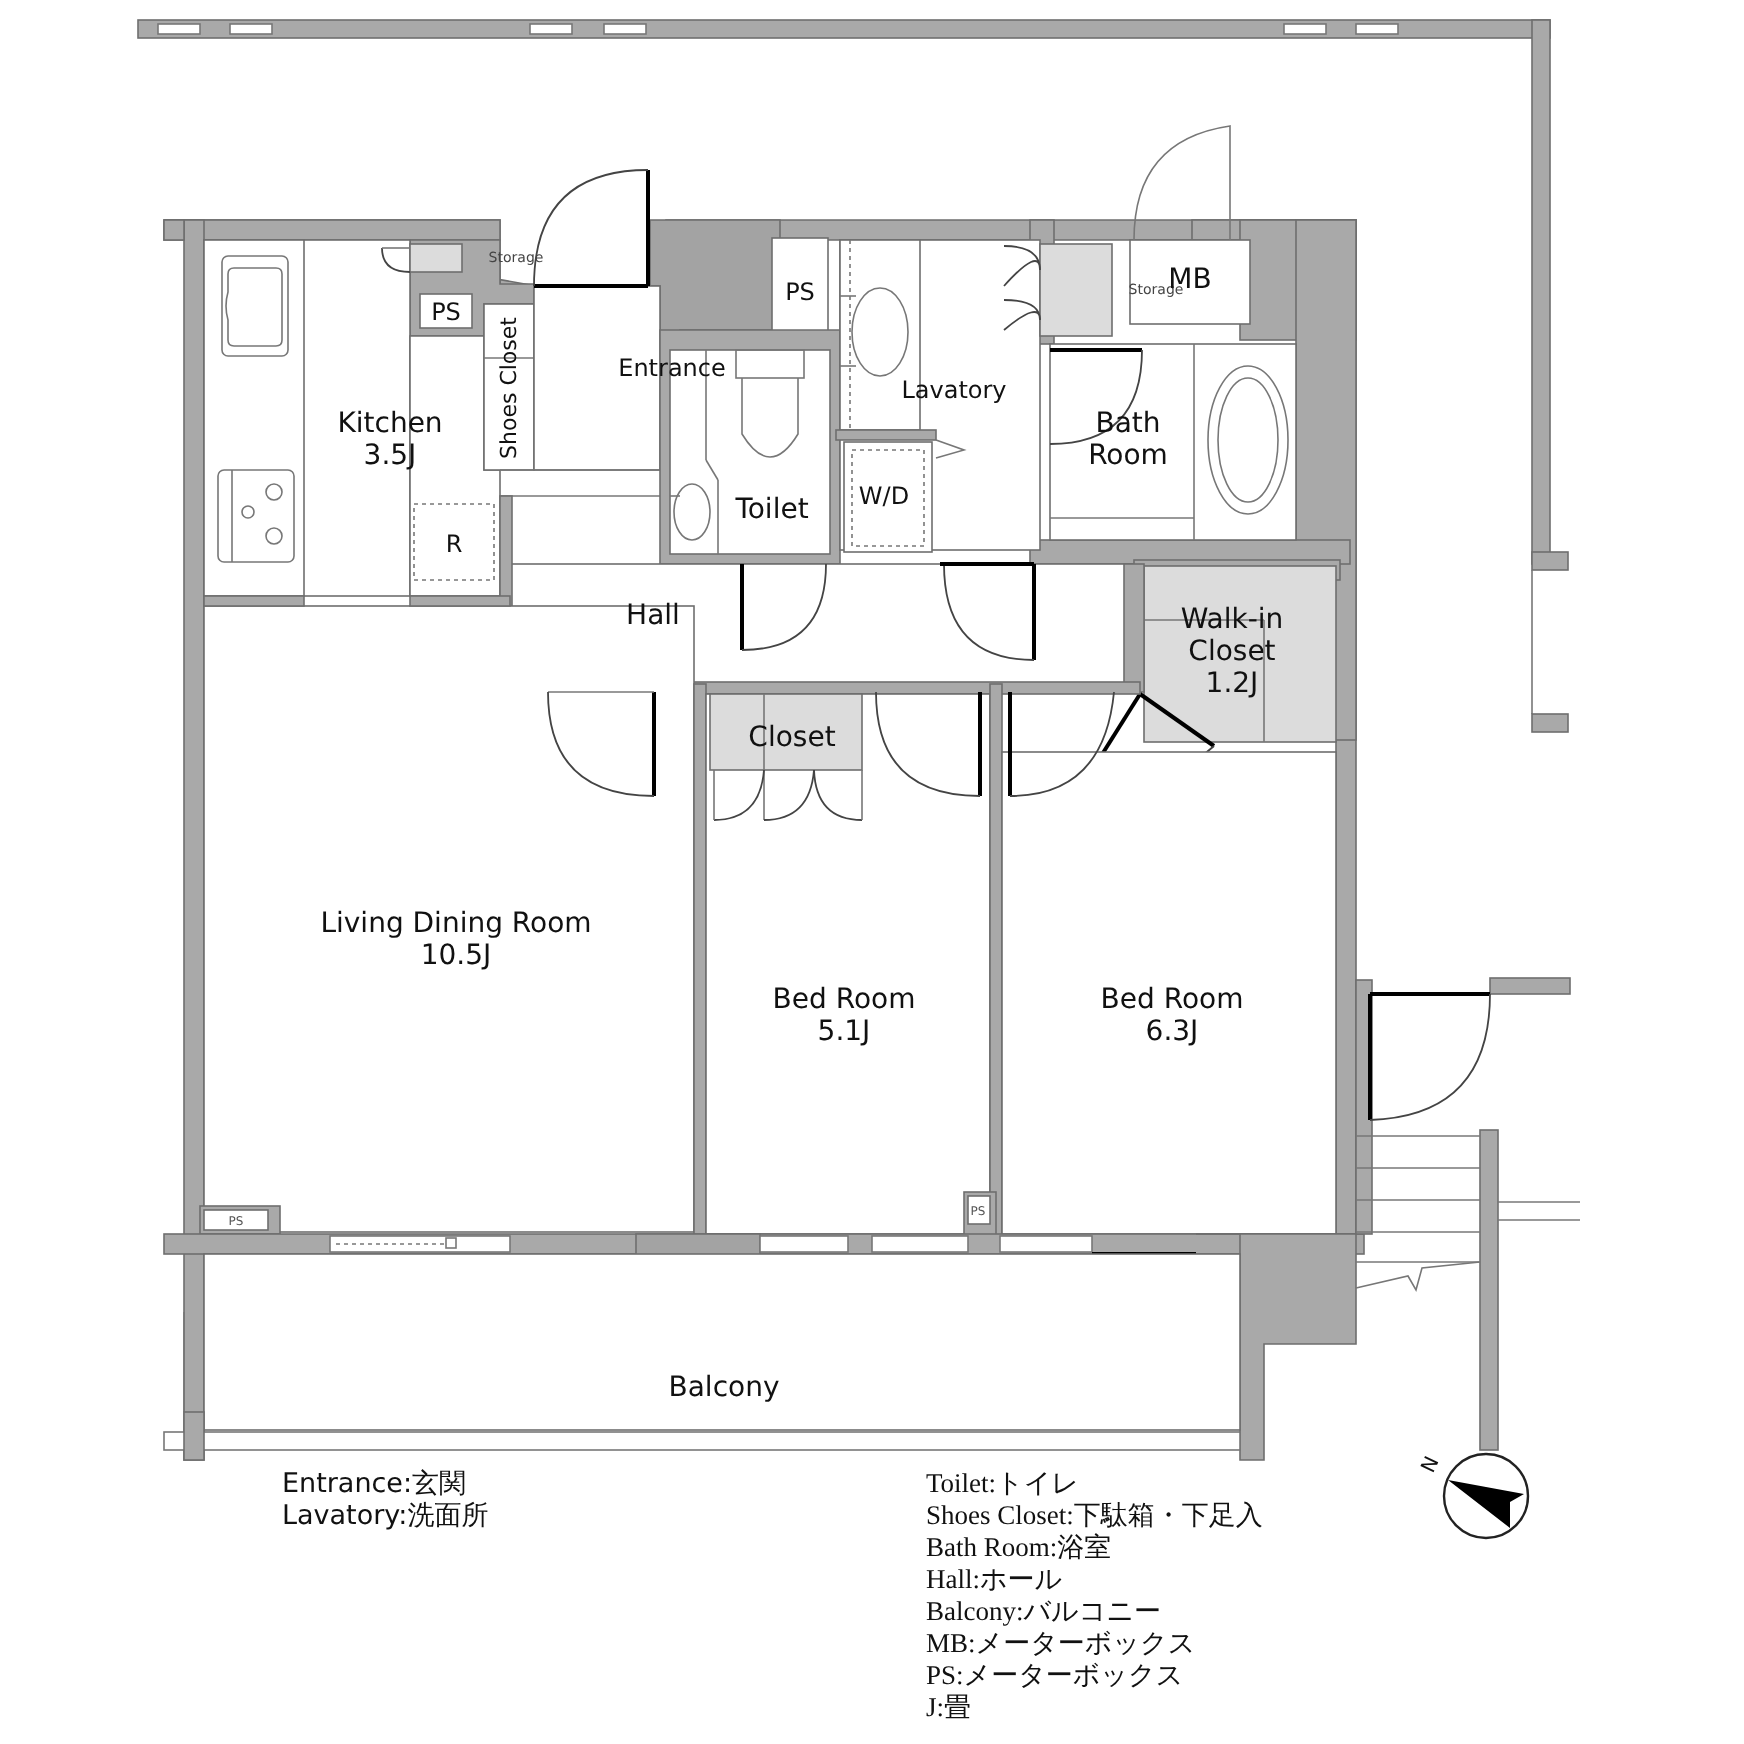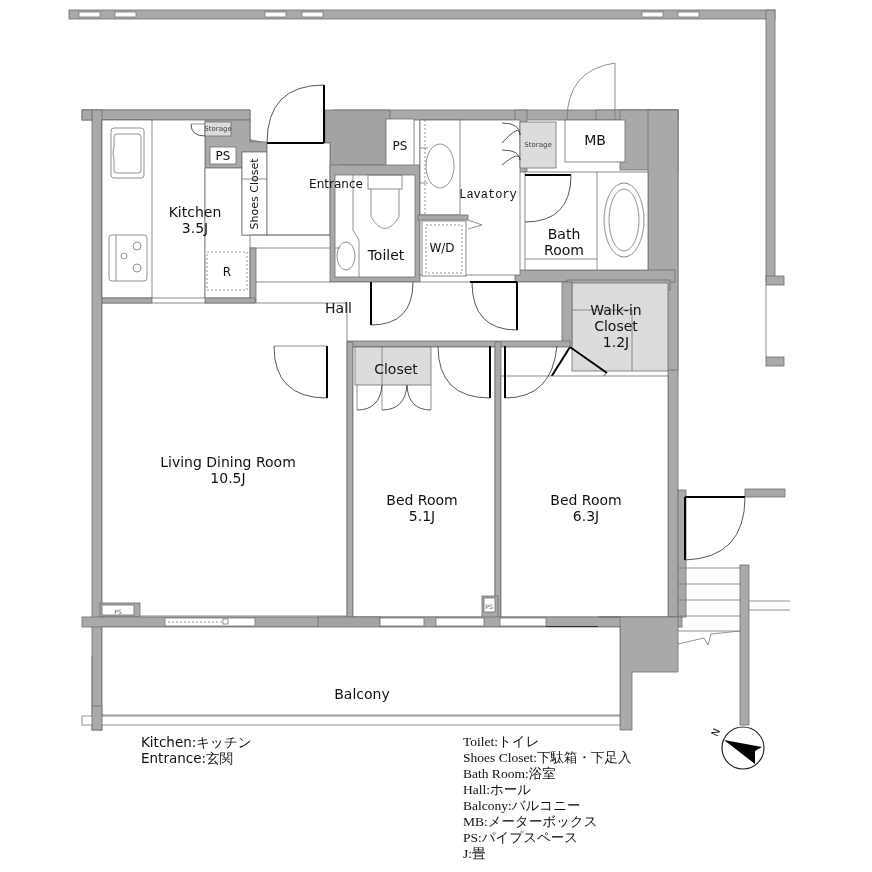--- a/index.html
+++ b/index.html
@@ -8,21 +8,21 @@
   .wall{fill:#a9a9a9;stroke:#6e6e6e;stroke-width:0.8;}
   .wall-dark{fill:#a3a3a3;stroke:#6e6e6e;stroke-width:0.8;}
   .room{fill:#ffffff;stroke:#6e6e6e;stroke-width:0.8;}
   .closet-fill{fill:#dcdcdc;stroke:#6e6e6e;stroke-width:0.8;}
   .thin{fill:none;stroke:#777;stroke-width:0.8;}
   .door{fill:none;stroke:#000;stroke-width:2;}
   .arc{fill:none;stroke:#444;stroke-width:0.9;}
   .dash{fill:none;stroke:#777;stroke-width:0.8;stroke-dasharray:2 2;}
   .win{fill:#fff;stroke:#777;stroke-width:0.8;}
   .lbl{position:absolute;text-align:center;font-size:14px;line-height:16px;white-space:nowrap;transform:translate(-50%,-50%);}
-  .lbl.small{font-size:7px;line-height:8px;color:#444;}
+  .lbl.small{font-size:7px;line-height:8px;color:#444;margin-left:40px;}
   .lbl.tiny{font-size:6px;line-height:7px;color:#555;}
   .lbl.mid{font-size:12px;}
   .lbl.vert{transform:translate(-50%,-50%) rotate(-90deg);font-size:11px;}
   .legend{position:absolute;font-size:13.5px;line-height:16px;white-space:nowrap;}
   .legend div{height:16px;}
 </style>
 </head>
 <body>
 
 <svg id="plan" viewBox="0 0 872 872" xmlns="http://www.w3.org/2000/svg">
@@ -224,28 +224,28 @@
   <div>3.5J</div>
 </div>
 <div class="lbl small" style="left:218px;top:129px;">Storage</div>
 <div class="lbl mid" style="left:223px;top:156px;">PS</div>
 <div class="lbl mid" style="left:227px;top:272px;">R</div>
 <div class="lbl vert" style="left:255px;top:194px;">Shoes Closet</div>
 <div class="lbl mid" style="left:298px;top:184px;margin-left:38px;">Entrance</div>
 <div class="lbl mid" style="left:400px;top:146px;">PS</div>
 <div class="lbl" style="left:386px;top:255px;">Toilet</div>
 <div class="lbl mid" style="left:442px;top:248px;">W/D</div>
-<div class="lbl mid" style="left:488px;top:195px;font-family:Liberation Mono, monospace;">Lavatory</div>
+<div class="lbl mid" style="left:477px;top:195px;">Lavatory</div>
 <div class="lbl small" style="left:538px;top:145px;">Storage</div>
 <div class="lbl" style="left:595px;top:140px;">MB</div>
-<div class="lbl" style="left:564px;top:220px;margin-top:22px;">
+<div class="lbl" style="left:564px;top:220px;">
   <div>Bath</div>
   <div>Room</div>
 </div>
-<div class="lbl" style="left:318px;top:308px;padding-left:41px;">Hall</div>
+<div class="lbl" style="left:306px;top:308px;padding-left:41px;">Hall</div>
 <div class="lbl" style="left:616px;top:326px;">
   <div>Walk-in</div>
   <div>Closet</div>
   <div>1.2J</div>
 </div>
 <div class="lbl" style="left:396px;top:369px;">Closet</div>
 <div class="lbl" style="left:228px;top:470px;text-align:center;">
   <div>Living Dining Room</div>
   <div>10.5J</div>
 </div>
@@ -263,25 +263,25 @@
 
 <div style="position:absolute;left:718px;top:723px;width:50px;height:50px;">
   <svg width="50" height="50" viewBox="0 0 50 50">
     <circle cx="25" cy="25" r="21" fill="#fff" stroke="#222" stroke-width="1.2"></circle>
     <path d="M6,17 L44,24 L37,28 L37,41 Z" fill="#000"></path>
   </svg>
   <span style="position:absolute;left:-6px;top:4px;font-size:10px;transform:rotate(-65deg);">N</span>
 </div>
 
 <div class="legend" style="left:141px;top:734px;">
-  <div>Kitchen:キッチン</div>
   <div>Entrance:玄関</div>
+  <div>Lavatory:洗面所</div>
 </div>
 <div class="legend" style="left:463px;top:734px;font-family:Liberation Serif, serif;">
   <div>Toilet:トイレ</div>
   <div>Shoes Closet:下駄箱・下足入</div>
   <div>Bath Room:浴室</div>
   <div>Hall:ホール</div>
   <div>Balcony:バルコニー</div>
   <div>MB:メーターボックス</div>
-  <div>PS:パイプスペース</div>
+  <div>PS:メーターボックス</div>
   <div>J:畳</div>
 </div>
 
 </body></html>

